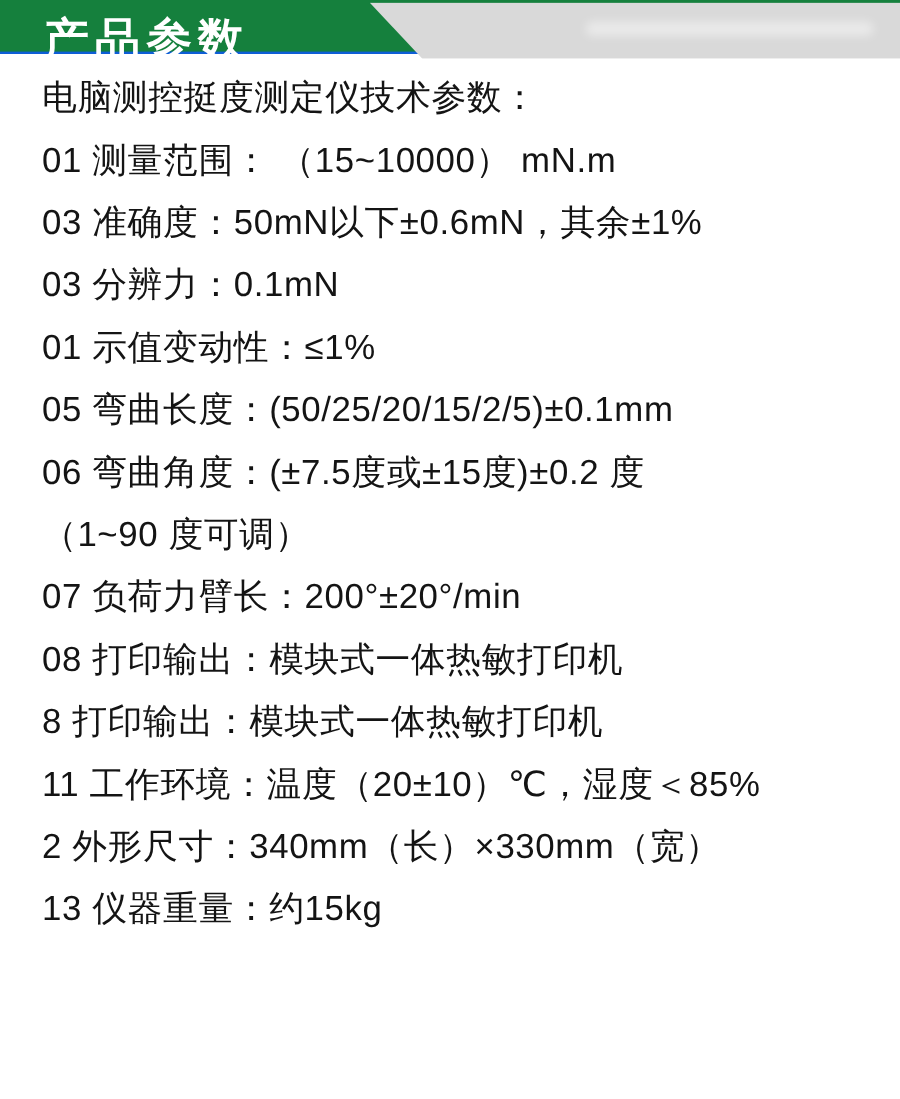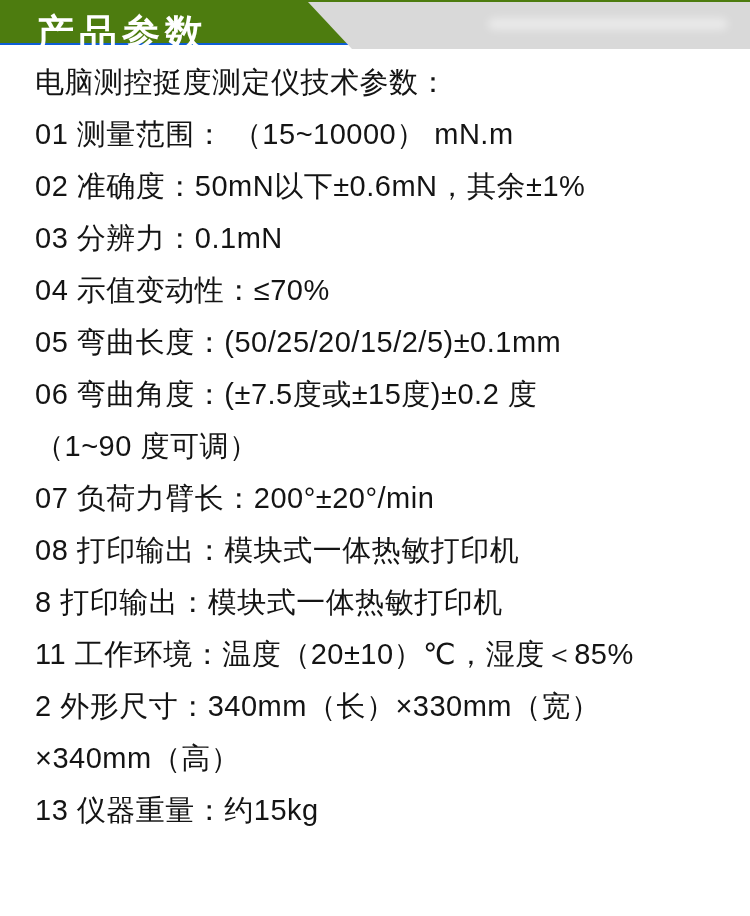--- a/index.html
+++ b/index.html
@@ -12,21 +12,21 @@
     height: 916px;
     overflow: hidden;
     font-family: "Liberation Sans", "DejaVu Sans", sans-serif;
     position: relative;
   }
   
   .banner {
     position: relative;
     width: 750px;
     height: 45px;
-    background: #4d7c0f;
+    background: #15803d;
     border-bottom: 2px solid #0e5ed6;
     box-sizing: border-box;
   }
   .banner-gray {
     position: absolute;
     top: 2px;
     left: 308px;
     width: 442px;
     height: 47px;
     background: #d9d9d9;
@@ -72,26 +72,25 @@
 <div class="banner">
   <div class="banner-gray">
     <div class="banner-watermark"></div>
   </div>
   <div class="banner-title">产品参数</div>
 </div>
 
 <div class="content">
   <div class="line">电脑测控挺度测定仪技术参数：</div>
   <div class="line">01 测量范围： （15~10000） mN.m</div>
-  <div class="line">02 准确度：50mN以下±0.6mN，其余±1%</div>
+  <div class="line">03 准确度：50mN以下±0.6mN，其余±1%</div>
   <div class="line">03 分辨力：0.1mN</div>
-  <div class="line">04 示值变动性：≤70%</div>
+  <div class="line">01 示值变动性：≤1%</div>
   <div class="line">05 弯曲长度：(50/25/20/15/2/5)±0.1mm</div>
   <div class="line">06  弯曲角度：(±7.5度或±15度)±0.2 度</div>
   <div class="line">（1~90 度可调）</div>
   <div class="line">07  负荷力臂长：200°±20°/min</div>
   <div class="line">08  打印输出：模块式一体热敏打印机</div>
   <div class="line">8  打印输出：模块式一体热敏打印机</div>
   <div class="line">11 工作环境：温度（20±10）℃，湿度＜85%</div>
   <div class="line">2 外形尺寸：340mm（长）×330mm（宽）</div>
-  <div class="line">×340mm（高）</div>
   <div class="line">13  仪器重量：约15kg</div>
 </div>
 
 </body></html>

